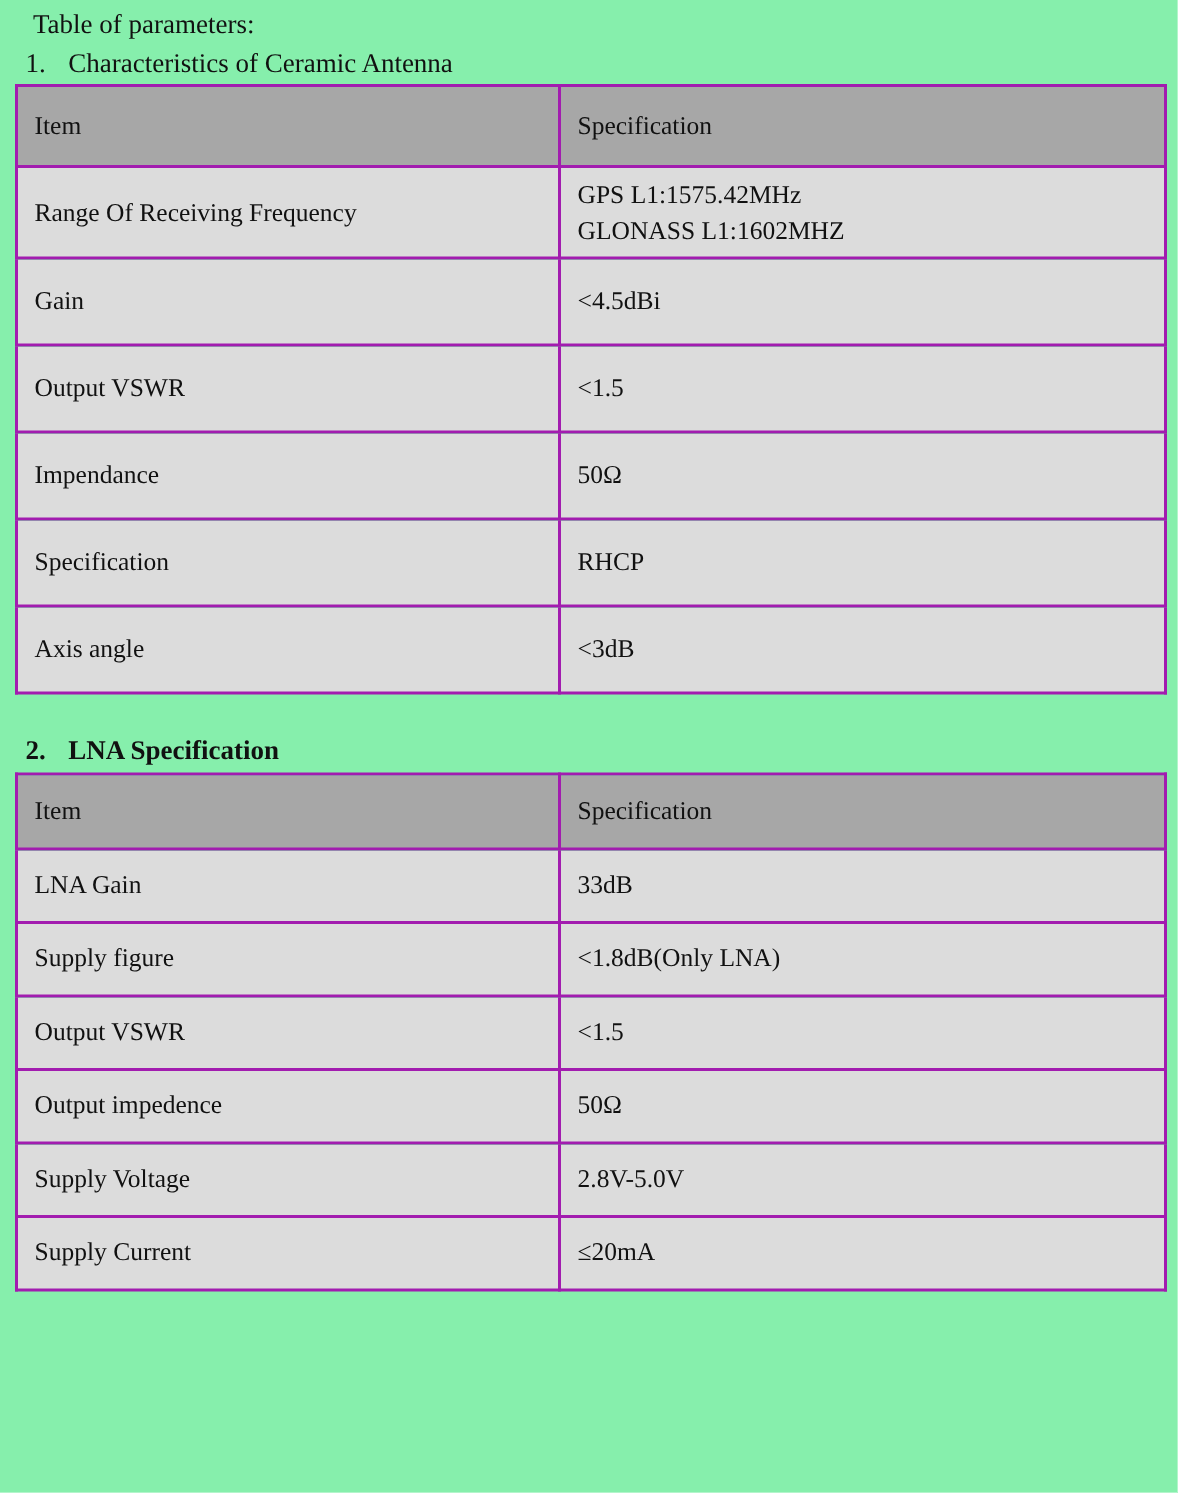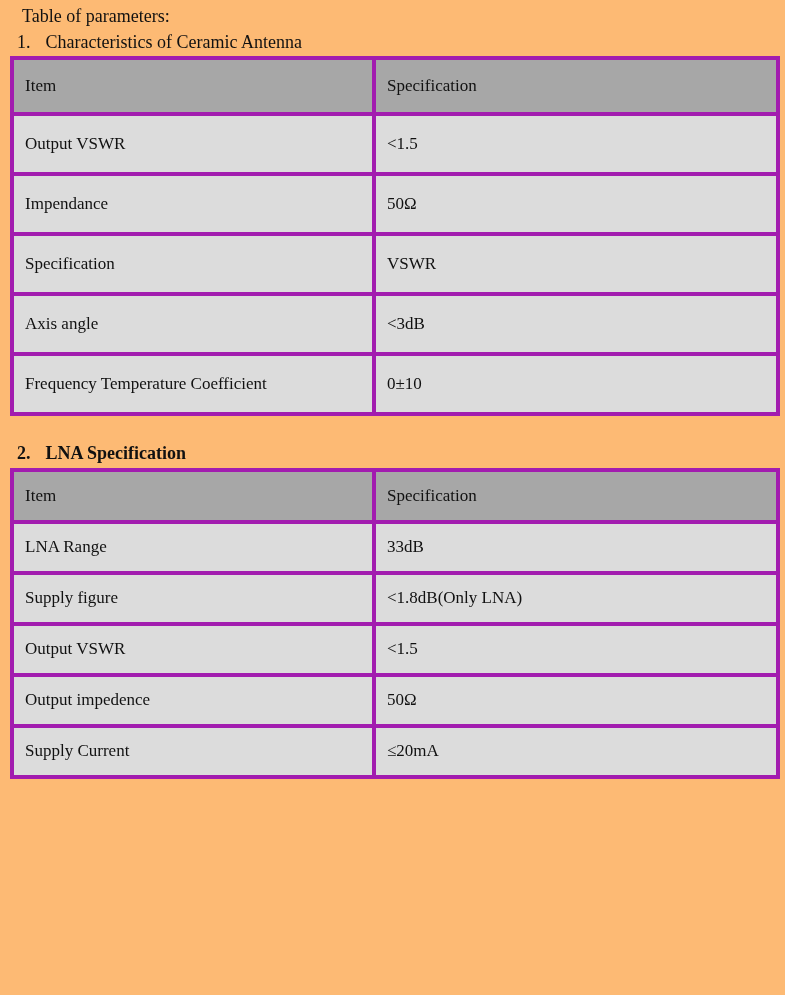--- a/index.html
+++ b/index.html
@@ -11,21 +11,21 @@
     width: 785px;
     height: 995px;
     font-family: "Liberation Serif", "DejaVu Serif", serif;
     color: #111111;
     overflow: hidden;
   }
   .page {
     position: relative;
     width: 785px;
     height: 995px;
-    background: #fdba74;
+    background: #86efac;
     box-sizing: border-box;
     padding-top: 6px;
   }
   .doc-title {
     font-size: 18px;
     margin: 0 0 4px 22px;
     line-height: 1.2;
   }
   .section-heading {
     font-size: 18px;
@@ -43,21 +43,21 @@
     font-weight: bold;
   }
   table.spec-table {
     border-collapse: collapse;
     table-layout: fixed;
     margin-left: 10px;
     width: 766px;
   }
   table.spec-table th,
   table.spec-table td {
-    border: 4px solid #a21caf;
+    border: 2px solid #a21caf;
     font-size: 17px;
     font-weight: normal;
     text-align: left;
     vertical-align: middle;
     padding: 2px 8px 2px 11px;
     white-space: pre-wrap;
     line-height: 1.42;
     overflow: hidden;
   }
   table.spec-table td {
@@ -92,39 +92,44 @@
       <col class="col-item">
       <col class="col-spec">
     </colgroup>
     <thead>
       <tr>
         <th>Item</th>
         <th>Specification</th>
       </tr>
     </thead>
     <tbody>
+      <tr class="row-tall">
+        <td>Range Of Receiving Frequency</td>
+        <td>GPS L1:1575.42MHz
+GLONASS L1:1602MHZ</td>
+      </tr>
+      <tr>
+        <td>Gain</td>
+        <td>&lt;4.5dBi</td>
+      </tr>
       <tr>
         <td>Output VSWR</td>
         <td>&lt;1.5</td>
       </tr>
       <tr>
         <td>Impendance</td>
         <td>50Ω</td>
       </tr>
       <tr>
         <td>Specification</td>
-        <td>VSWR</td>
+        <td>RHCP</td>
       </tr>
       <tr>
         <td>Axis angle</td>
         <td>&lt;3dB</td>
-      </tr>
-      <tr>
-        <td>Frequency Temperature Coefficient</td>
-        <td>0±10</td>
       </tr>
     </tbody>
   </table>
 
   <div class="section-heading heading-2">
     <span class="num">2.</span><span class="heading-text">LNA Specification</span>
   </div>
 
   <table class="spec-table t2">
     <colgroup>
@@ -132,35 +137,39 @@
       <col class="col-spec">
     </colgroup>
     <thead>
       <tr>
         <th>Item</th>
         <th>Specification</th>
       </tr>
     </thead>
     <tbody>
       <tr>
-        <td>LNA Range</td>
+        <td>LNA Gain</td>
         <td>33dB</td>
       </tr>
       <tr>
         <td>Supply figure</td>
         <td>&lt;1.8dB(Only LNA)</td>
       </tr>
       <tr>
         <td>Output VSWR</td>
         <td>&lt;1.5</td>
       </tr>
       <tr>
         <td>Output impedence</td>
         <td>50Ω</td>
       </tr>
       <tr>
+        <td>Supply Voltage</td>
+        <td>2.8V-5.0V</td>
+      </tr>
+      <tr>
         <td>Supply Current</td>
         <td>≤20mA</td>
       </tr>
     </tbody>
   </table>
 
 </div>
 
 </body></html>

